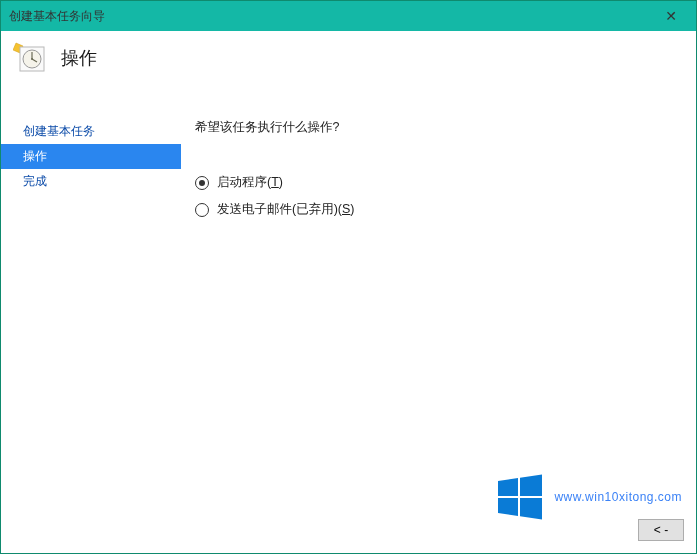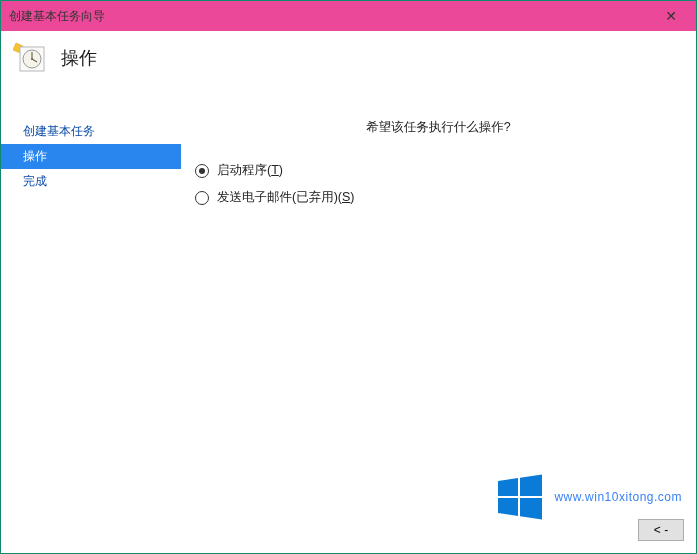--- a/index.html
+++ b/index.html
@@ -15,21 +15,21 @@
       border: 1px solid #0f8a6e;
       position: relative;
       overflow: hidden;
     }
     .titlebar {
       height: 30px;
       display: flex;
       align-items: center;
       justify-content: space-between;
       padding: 0 8px 0 8px;
-      background: #ec4899;
+      background: #14b8a6;
     }
     .titlebar-title {
       font-size: 12px;
       color: #333;
     }
     .close-btn {
       width: 34px;
       height: 24px;
       display: flex;
       align-items: center;
@@ -79,22 +79,21 @@
       background: #2a86ef;
       color: #ffffff;
     }
     .main {
       flex: 1;
       padding: 0 14px;
     }
     .prompt {
       font-size: 12.5px;
       color: #222;
-      margin-bottom: 26px;
-      text-align: center;
+      margin-bottom: 38px;
     }
     .radio-group {
       display: flex;
       flex-direction: column;
       gap: 10px;
     }
     .radio-option {
       display: flex;
       align-items: center;
       gap: 8px;

